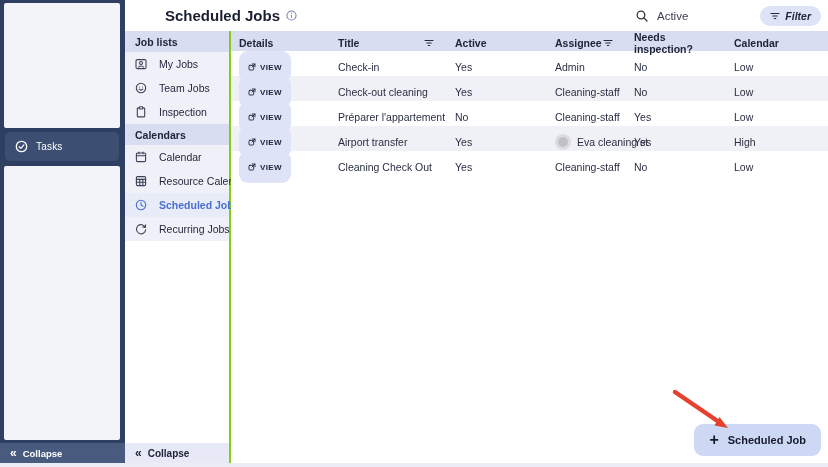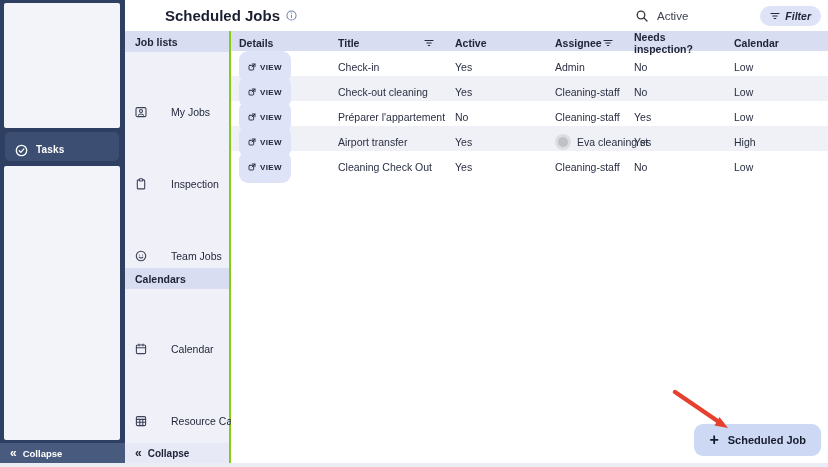--- a/index.html
+++ b/index.html
@@ -5,43 +5,43 @@
   * { margin:0; padding:0; box-sizing:border-box; }
   html,body { background:#fff; }
   body { font-family:"Liberation Sans", sans-serif; }
   .app { position:relative; width:828px; height:467px; background:#fff; overflow:hidden; }
 
   
   .rail { position:absolute; left:0; top:0; width:125px; height:463px; background:#2e3f61; }
   .rail-panel-top { position:absolute; left:4px; right:5px; top:3px; height:125px; background:#f3f4f9; border-radius:2px; }
   .rail-panel-bottom { position:absolute; left:4px; right:5px; top:166px; height:274px; background:#f3f4f9; border-radius:2px; }
   .rail-tasks { position:absolute; left:5px; right:6px; top:132px; height:29px; background:#3c4f73; border-radius:5px;
-                display:flex; align-items:flex-start; gap:8px; padding:12px 10px; color:#fff; font-size:10px; font-weight:700; letter-spacing:.2px; cursor:pointer; }
+                display:flex; align-items:center; gap:8px; padding:12px 10px; color:#fff; font-size:10px; font-weight:400; letter-spacing:.2px; cursor:pointer; }
   .rail-collapse { position:absolute; left:0; right:0; top:443px; height:20px; background:#485a7d; color:#fff;
                    display:flex; align-items:center; gap:6px; padding:0 10px; font-size:9.5px; font-weight:700; cursor:pointer; }
   .chev { font-size:12px; line-height:1; font-weight:700; }
 
   
   .right { position:absolute; left:125px; top:0; width:703px; height:463px; background:#84cc16; }
 
   
   .tophead { position:absolute; left:0; top:0; width:703px; height:31px; background:#fff; display:flex; align-items:center; }
   .page-title { margin-left:40px; font-size:15px; font-weight:600; color:#1a1e30; display:flex; align-items:center; gap:6px; }
   .info-ic { display:inline-flex; }
   .search { margin-left:auto; display:flex; align-items:center; gap:9px; color:#3e4250; font-size:11.5px; cursor:pointer; }
   .filterbtn { margin-left:72px; margin-right:7px; height:20px; padding:0 10px; border-radius:11px; background:#dee3f7;
                display:flex; align-items:center; gap:5px; font-size:10.5px; font-weight:600; color:#23283c; cursor:pointer; border:none;font-style:italic; }
 
   
   .side2 { position:absolute; left:0; top:31px; width:104px; height:432px; background:#fff; }
   .side2 .nav { background:#f0f1f8; }
   .sec-head { height:21px; background:#d8ddf1; display:flex; align-items:center; padding:0 10px;
               font-size:10.5px; font-weight:700; color:#20253a; }
-  .nav-item { height:24px; display:flex; align-items:center; gap:24px; padding:0 10px; font-size:10.5px; color:#23283c;
-              white-space:nowrap; cursor:pointer;margin-top:48px; }
+  .nav-item { height:24px; display:flex; align-items:center; gap:12px; padding:0 10px; font-size:10.5px; color:#23283c;
+              white-space:nowrap; cursor:pointer; }
   .nav-item svg { flex:0 0 auto; }
   .nav-item.selected { background:#e8ecf9; color:#4a6fd4; font-weight:600; }
   .side2-collapse { position:absolute; left:0; bottom:0; width:104px; height:20px; background:#e7eaf6; color:#20253a;
                     display:flex; align-items:center; gap:6px; padding:0 10px; font-size:10px; font-weight:700; cursor:pointer; }
 
   
   .main { position:absolute; left:106px; top:31px; width:597px; height:432px; background:#fff; }
   .tgrid { display:grid; grid-template-columns:99px 117px 100px 79px 100px 1fr; align-items:center; }
   .thead { height:20px; background:#d8ddf1; font-size:10.5px; font-weight:700; color:#20253a; }
   .th { padding-left:8px; display:flex; align-items:center; }
@@ -130,33 +130,33 @@
         <div class="nav-item">
           <svg width="12" height="12" viewBox="0 0 12 12" fill="none" stroke="#3c4257" stroke-width="1.1" stroke-linecap="round">
             <rect x="1" y="1.6" width="10" height="9" rx="1.4"></rect>
               <circle cx="6" cy="5" r="1.5"></circle>
               <path d="M3.6 9.3 C3.8 7.6 8.2 7.6 8.4 9.3"></path>
           </svg>
           <span>My Jobs</span>
         </div>
         <div class="nav-item">
           <svg width="12" height="12" viewBox="0 0 12 12" fill="none" stroke="#3c4257" stroke-width="1.1" stroke-linecap="round">
-            <rect x="2.3" y="1.9" width="7.4" height="9" rx="1"></rect>
-              <rect x="4.3" y="0.8" width="3.4" height="2.2" rx="0.7" fill="#f0f1f8"></rect>
-          </svg>
-          <span>Inspection</span>
-        </div>
-        <div class="nav-item">
-          <svg width="12" height="12" viewBox="0 0 12 12" fill="none" stroke="#3c4257" stroke-width="1.1" stroke-linecap="round">
             <circle cx="6" cy="6" r="4.7"></circle>
               <circle cx="4.4" cy="5" r="0.55" fill="#3c4257" stroke="none"></circle>
               <circle cx="7.6" cy="5" r="0.55" fill="#3c4257" stroke="none"></circle>
               <path d="M4.2 7.2 Q6 8.9 7.8 7.2"></path>
           </svg>
           <span>Team Jobs</span>
+        </div>
+        <div class="nav-item">
+          <svg width="12" height="12" viewBox="0 0 12 12" fill="none" stroke="#3c4257" stroke-width="1.1" stroke-linecap="round">
+            <rect x="2.3" y="1.9" width="7.4" height="9" rx="1"></rect>
+              <rect x="4.3" y="0.8" width="3.4" height="2.2" rx="0.7" fill="#f0f1f8"></rect>
+          </svg>
+          <span>Inspection</span>
         </div>
 
         <div class="sec-head">Calendars</div>
         <div class="nav-item">
           <svg width="12" height="12" viewBox="0 0 12 12" fill="none" stroke="#3c4257" stroke-width="1.1" stroke-linecap="round">
             <rect x="1.4" y="2" width="9.2" height="8.6" rx="1.2"></rect>
               <line x1="1.4" y1="4.8" x2="10.6" y2="4.8"></line>
               <line x1="4" y1="1" x2="4" y2="2.8"></line>
               <line x1="8" y1="1" x2="8" y2="2.8"></line>
           </svg>

